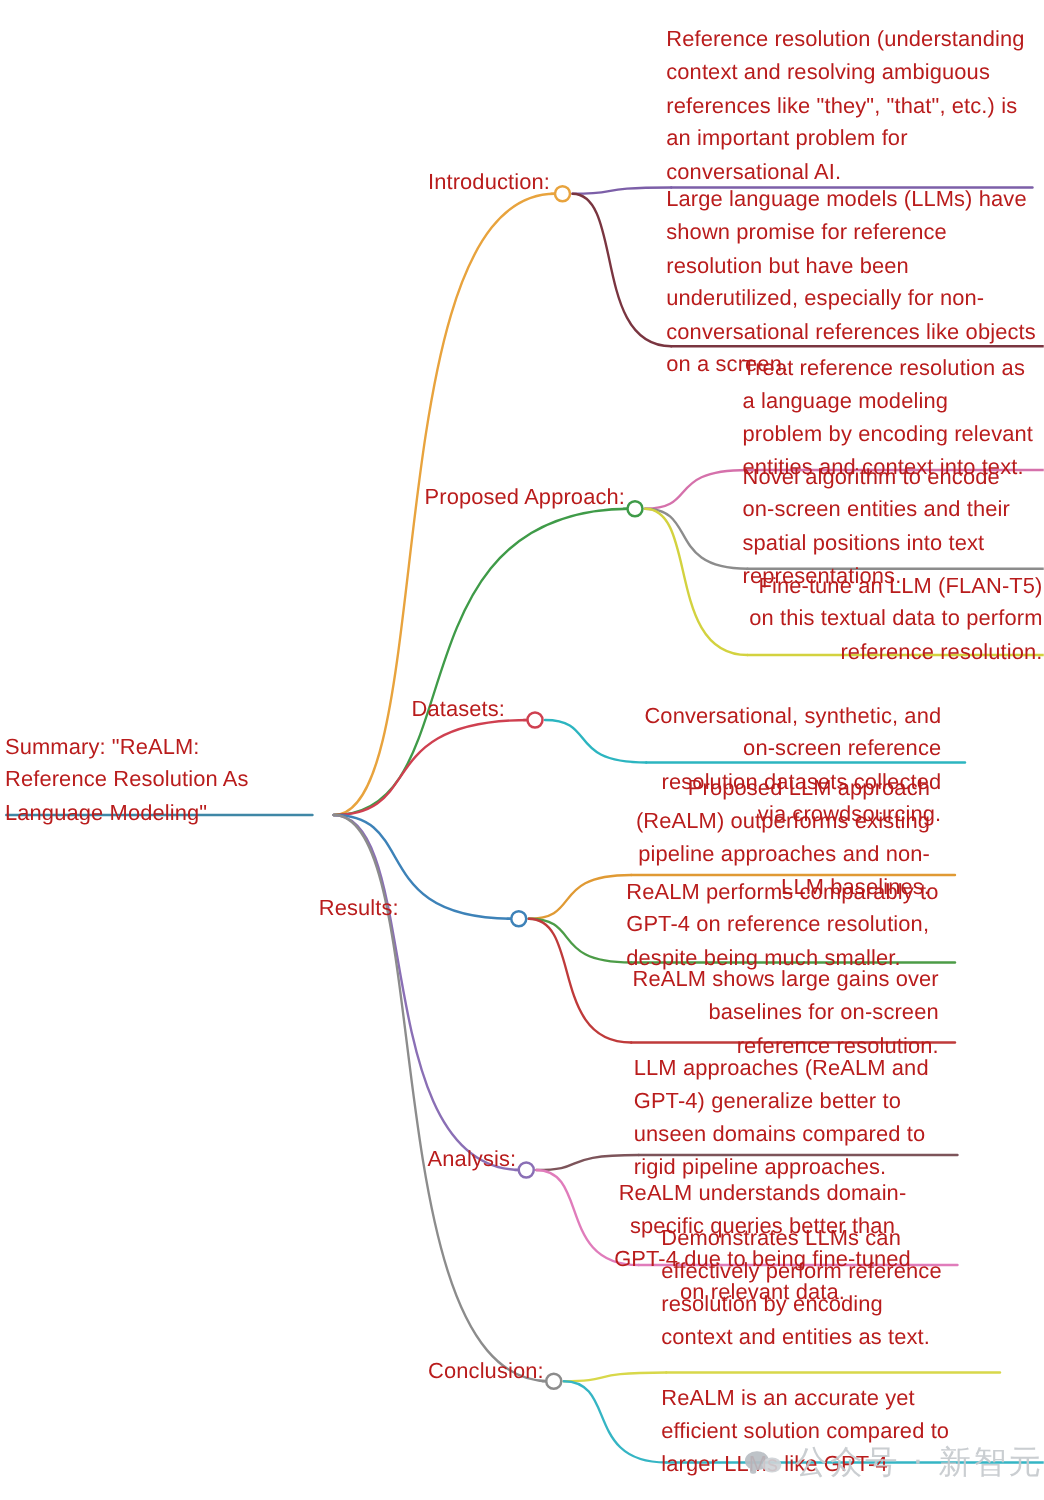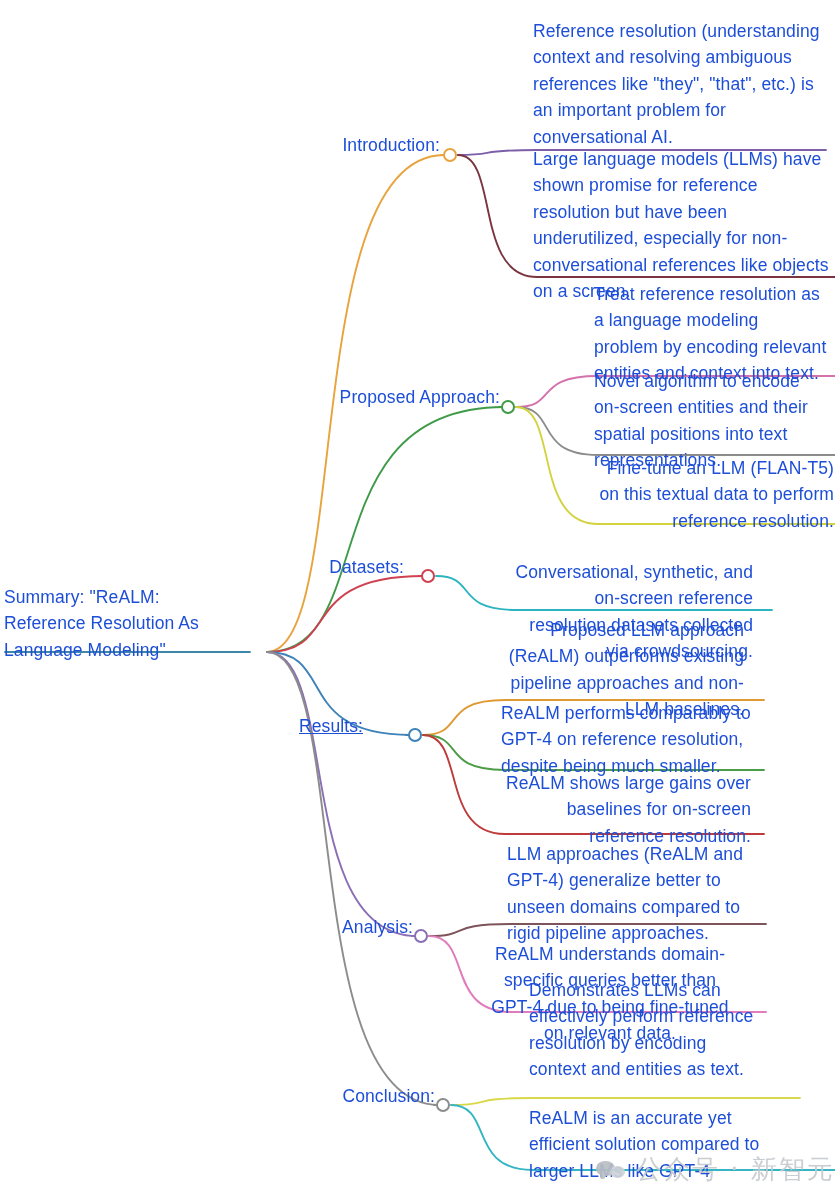--- a/index.html
+++ b/index.html
@@ -26,21 +26,21 @@
     left: 0;
     top: 0;
     width: 835px;
     height: 1200px;
     overflow: visible;
   }
   .node-text {
     position: absolute;
     font-size: 17.5px;
     line-height: 26.4px;
-    color: #1d4ed8;
+    color: #b91c1c;
     white-space: pre-wrap;
     letter-spacing: 0.1px;
   }
   .root-label {
     text-align: left;
   }
   .branch-label {
     text-align: right;
   }
   .leaf-label {
@@ -146,21 +146,21 @@
       <div class="node-text leaf-label" style="left: 533px; top: 146px; width: 300px; text-align: left;">Large language models (LLMs) have shown promise for reference resolution but have been underutilized, especially for non-conversational references like objects on a screen.</div>
       <div class="node-dot" style="left: 501px; top: 400px; width: 14px; height: 14px; border: 2px solid rgb(63, 155, 72);"></div>
       <div class="node-text branch-label" style="left: 278px; top: 384px; width: 222px; text-align: right;">Proposed Approach:</div>
       <div class="node-text leaf-label" style="left: 594px; top: 281px; width: 233px; text-align: left;">Treat reference resolution as a language modeling problem by encoding relevant entities and context into text.</div>
       <div class="node-text leaf-label" style="left: 594px; top: 368px; width: 233px; text-align: left;">Novel algorithm to encode on-screen entities and their spatial positions into text representations.</div>
       <div class="node-text leaf-label" style="left: 594px; top: 455px; width: 240px; text-align: right;">Fine-tune an LLM (FLAN-T5) on this textual data to perform reference resolution.</div>
       <div class="node-dot" style="left: 421px; top: 569px; width: 14px; height: 14px; border: 2px solid rgb(207, 64, 80);"></div>
       <div class="node-text branch-label" style="left: 239px; top: 554px; width: 165px; text-align: right;">Datasets:</div>
       <div class="node-text leaf-label" style="left: 513px; top: 527px; width: 240px; text-align: right; margin-top: 32px;">Conversational, synthetic, and on-screen reference resolution datasets collected via crowdsourcing.</div>
       <div class="node-dot" style="left: 408px; top: 728px; width: 14px; height: 14px; border: 2px solid rgb(61, 130, 184);"></div>
-      <div class="node-text branch-label" style="left: 255px; top: 713px; width: 152px; text-align: center; text-decoration: underline;">Results:</div>
+      <div class="node-text branch-label" style="left: 255px; top: 713px; width: 152px; text-align: left;">Results:</div>
       <div class="node-text leaf-label" style="left: 501px; top: 617px; width: 243px; text-align: right;">Proposed LLM approach (ReALM) outperforms existing pipeline approaches and non-LLM baselines.</div>
       <div class="node-text leaf-label" style="left: 501px; top: 700px; width: 252px; text-align: left;">ReALM performs comparably to GPT-4 on reference resolution, despite being much smaller.</div>
       <div class="node-text leaf-label" style="left: 501px; top: 770px; width: 250px; text-align: right;">ReALM shows large gains over baselines for on-screen reference resolution.</div>
       <div class="node-dot" style="left: 414px; top: 929px; width: 14px; height: 14px; border: 2px solid rgb(138, 111, 181);"></div>
       <div class="node-text branch-label" style="left: 255px; top: 914px; width: 158px; text-align: right;">Analysis:</div>
       <div class="node-text leaf-label" style="left: 507px; top: 841px; width: 243px; text-align: left;">LLM approaches (ReALM and GPT-4) generalize better to unseen domains compared to rigid pipeline approaches.</div>
       <div class="node-text leaf-label" style="left: 485px; top: 941px; width: 250px; text-align: center;">ReALM understands domain-specific queries better than GPT-4 due to being fine-tuned on relevant data.</div>
       <div class="node-dot" style="left: 436px; top: 1098px; width: 14px; height: 14px; border: 2px solid rgb(140, 140, 140);"></div>
       <div class="node-text branch-label" style="left: 255px; top: 1083px; width: 180px; text-align: right;">Conclusion:</div>
       <div class="node-text leaf-label" style="left: 529px; top: 977px; width: 236px; text-align: left;">Demonstrates LLMs can effectively perform reference resolution by encoding context and entities as text.</div>

